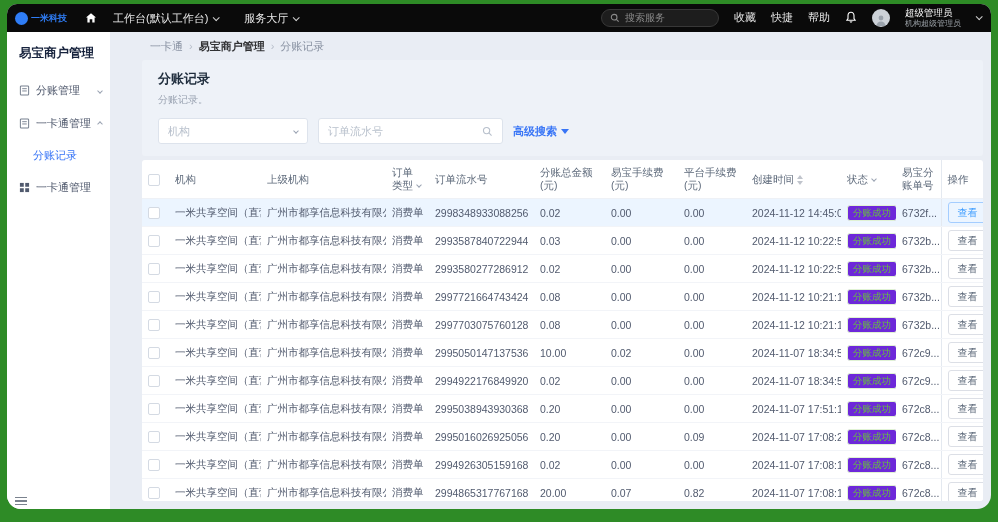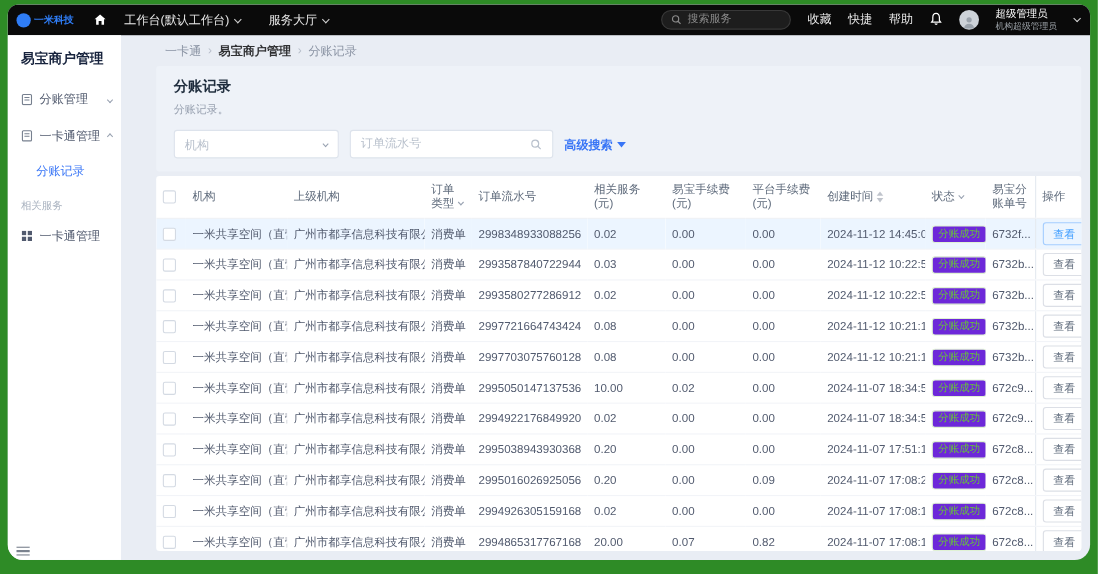--- a/index.html
+++ b/index.html
@@ -153,21 +153,20 @@
             <rect x="1.5" y="1" width="9" height="10" rx="1" fill="none" stroke="#77808f" stroke-width="1.1"></rect>
             <line x1="3.5" y1="4" x2="8.5" y2="4" stroke="#77808f" stroke-width="1"></line>
             <line x1="3.5" y1="6.5" x2="8.5" y2="6.5" stroke="#77808f" stroke-width="1"></line>
           </svg>
         <span class="lbl">一卡通管理</span>
         <i class="sb-chev up"></i>
       </div>
 
       <div class="sb-sub active">分账记录</div>
 
-      <div class="sb-section">相关服务</div>
 
       <div class="sb-item">
         <svg width="11" height="11" viewBox="0 0 12 12">
             <rect x="1" y="1" width="4.2" height="4.2" fill="#515a6e"></rect>
             <rect x="6.8" y="1" width="4.2" height="4.2" fill="#515a6e"></rect>
             <rect x="1" y="6.8" width="4.2" height="4.2" fill="#515a6e"></rect>
             <rect x="6.8" y="6.8" width="4.2" height="4.2" fill="#515a6e"></rect>
           </svg>
         <span class="lbl">一卡通管理</span>
       </div>
@@ -227,21 +226,21 @@
               <col style="width:45px">
               <col style="width:72px">
           </colgroup>
           <thead>
               <tr id="table-head-row">
                 <th><span class="checkbox"></span></th>
                 <th><span>机构</span></th>
                 <th><span>上级机构</span></th>
                 <th><span>订单类型</span><i class="th-chev"></i></th>
                 <th><span>订单流水号</span></th>
-                <th><span>相关服务(元)</span></th>
+                <th><span>分账总金额(元)</span></th>
                 <th><span>易宝手续费(元)</span></th>
                 <th><span>平台手续费(元)</span></th>
                 <th><span>创建时间</span><span class="sort-caret">
                     <i class="u"></i>
                     <i class="d"></i>
                   </span></th>
                 <th><span>状态</span><i class="th-chev"></i></th>
                 <th><span>易宝分账单号</span></th>
                 <th class="op"><span>操作</span></th>
               </tr>

